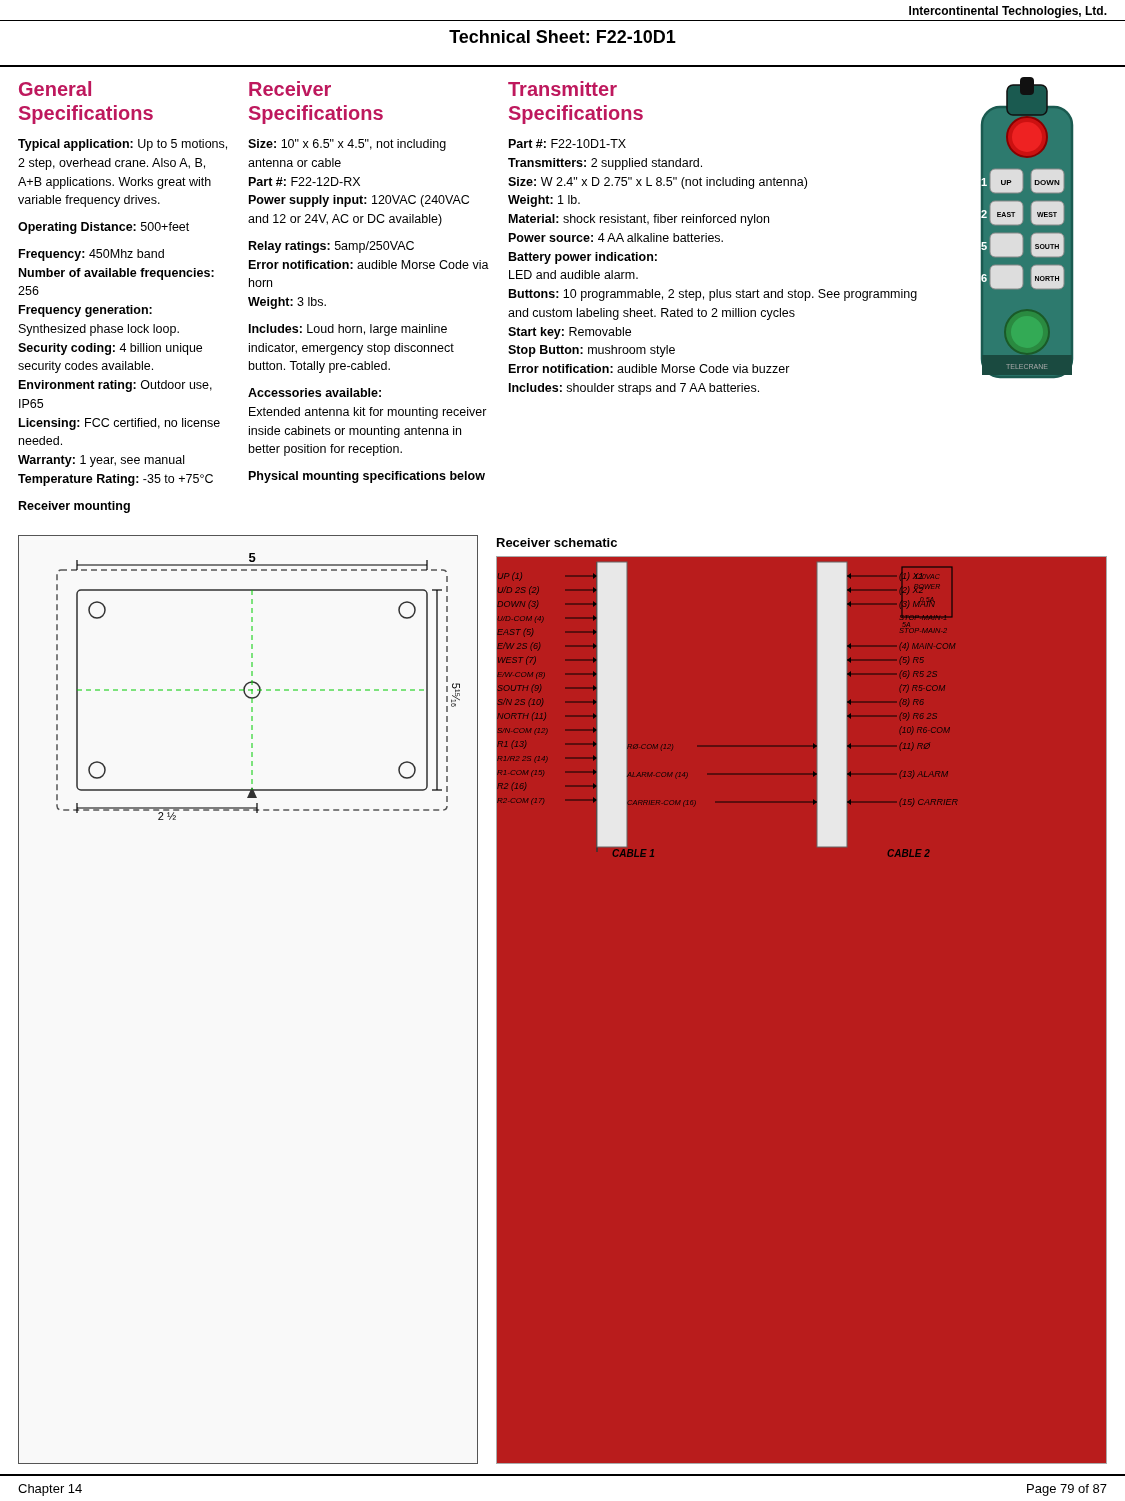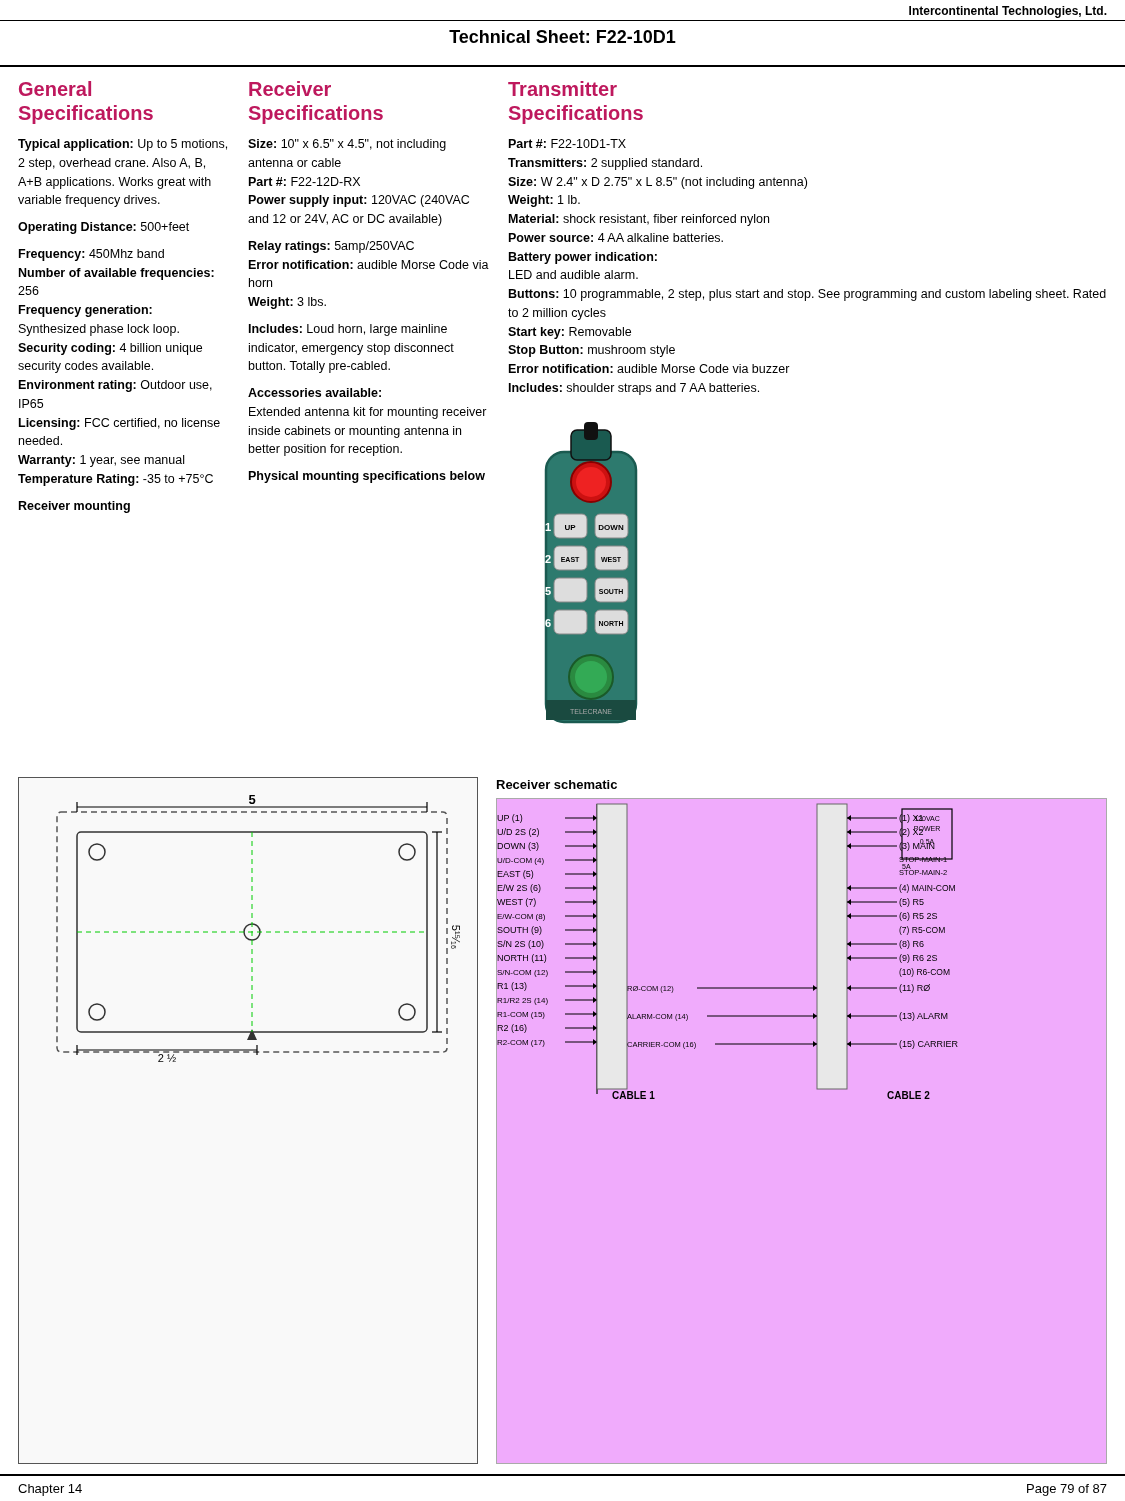--- a/index.html
+++ b/index.html
@@ -67,22 +67,22 @@
     .section-text {
       font-size: 12.5px;
       line-height: 1.5;
       margin-bottom: 8px;
     }
     .section-text b {
       font-weight: bold;
     }
     .transmitter-col-inner {
       display: flex;
-      flex-direction: column;
-      gap: 16px;
+      flex-direction: row;
+      gap: 8px;
     }
     .transmitter-text {
       flex: 1;
     }
     .transmitter-image {
       width: 155px;
       margin-left: 8px;
       flex-shrink: 0;
     }
     .bottom-section {
@@ -117,21 +117,22 @@
       flex-direction: column;
     }
     .schematic-title {
       font-weight: bold;
       font-size: 13px;
       margin-bottom: 6px;
     }
     .schematic-svg-wrap {
       flex: 1;
       border: 1px solid #aaa;
-      background: #f0abfc;
+      background: #b91c1c;
+      font-style: italic;
     }
     .footer {
       display: flex;
       flex-direction: row;
       justify-content: space-between;
       border-top: 2px solid #000;
       padding: 5px 18px;
       font-size: 13px;
       margin-top: 10px;
     }

